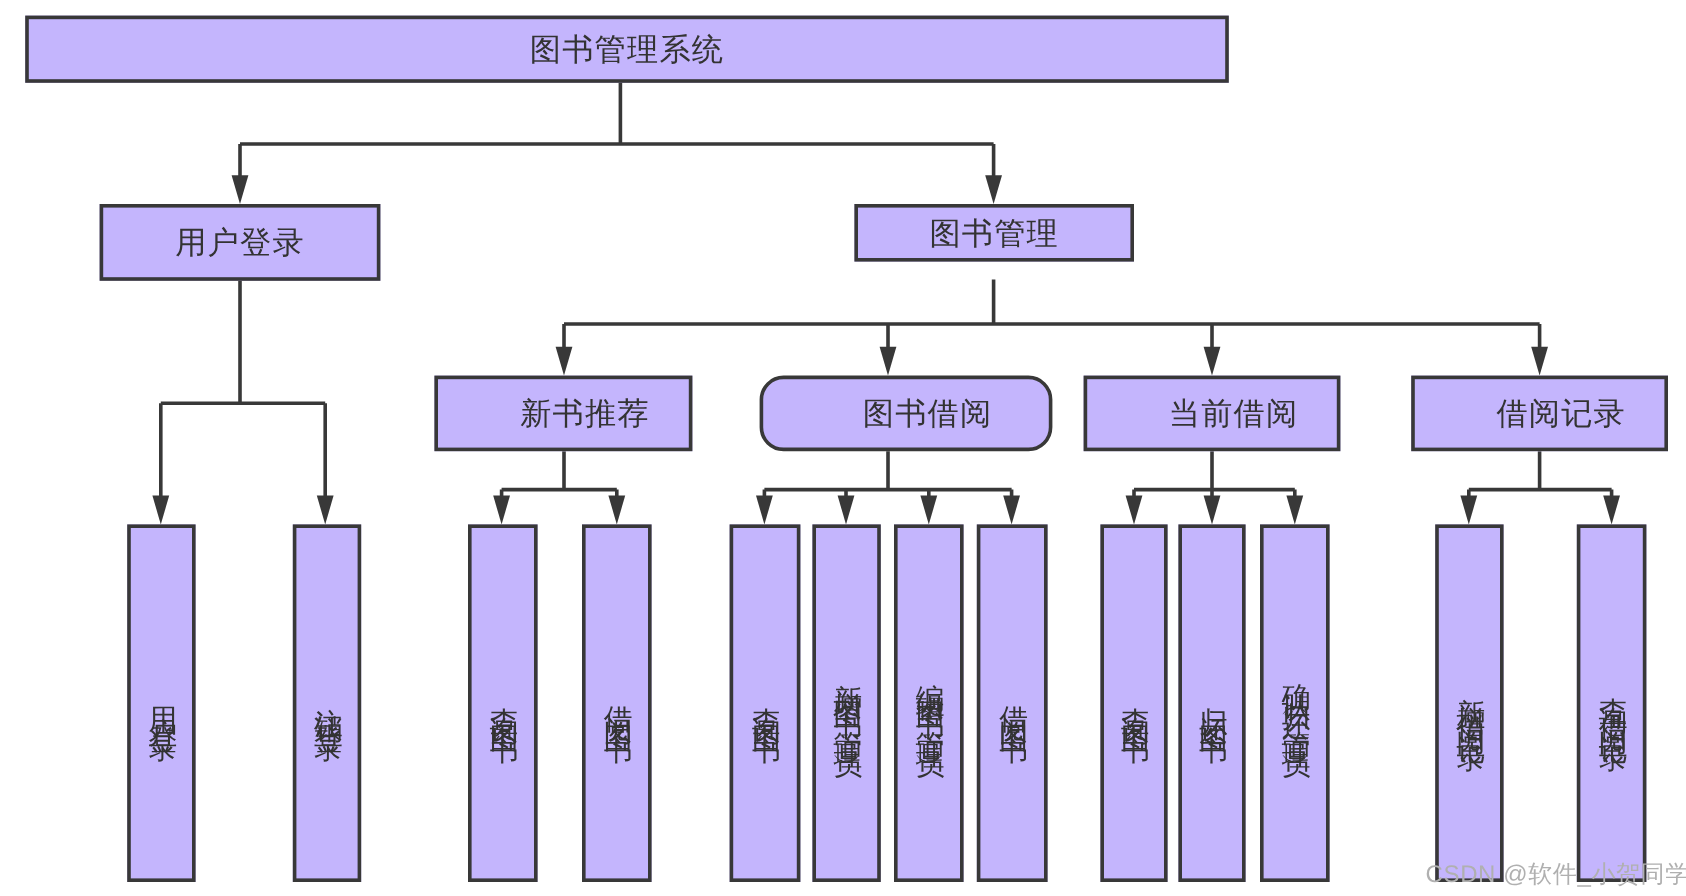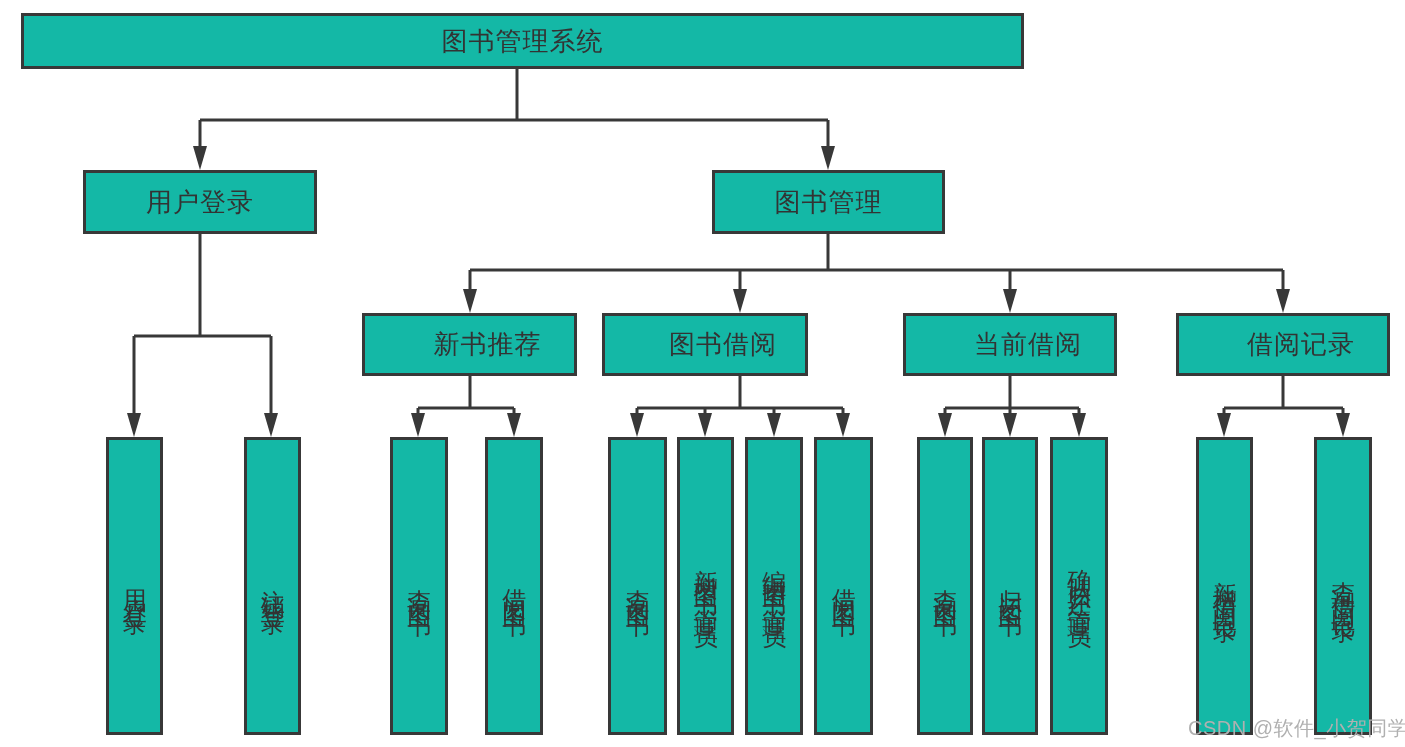--- a/index.html
+++ b/index.html
@@ -5,30 +5,30 @@
   html,body { margin:0; padding:0; background:#fff; }
   .canvas {
     position:relative; width:1405px; height:747px; background:#fff;
     font-family:"Liberation Sans","DejaVu Sans",sans-serif; color:#333;
     overflow:hidden;
   }
   .connectors { position:absolute; left:0; top:0; width:1405px; height:747px; }
   .connectors path { stroke:#383838; stroke-width:3; fill:none; }
   .connectors polygon { fill:#383838; stroke:none; }
   .box {
-    position:absolute; box-sizing:border-box; background:#14b8a6;
+    position:absolute; box-sizing:border-box; background:#c4b5fd;
     border:3px solid #383838; display:flex; align-items:center; justify-content:center;
   }
   .hlabel { font-size:26px; letter-spacing:1px; white-space:nowrap; }
   .root-box  { left:21px;  top:13px;  width:1003px; height:56px; }
   .b-user    { left:83px;  top:170px; width:234px;  height:64px; }
-  .b-book    { left:712px; top:170px; width:233px;  height:64px; }
+  .b-book    { left:712px; top:170px; width:233px;  height:48px; }
   .m-box     { top:313px; height:63px;padding-left:36px; }
   .m0 { left:362px;  width:215px; }
-  .m1 { left:602px;  width:206px; }
+  .m1 { left:633px;  width:244px;border-radius:20px; }
   .m2 { left:903px;  width:214px; }
   .m3 { left:1176px; width:214px; }
   .leaf { top:437px; height:298px; border-width:3px; }
   .leaf span {
     writing-mode:vertical-rl; text-orientation:mixed;
     font-size:24px; letter-spacing:8px; line-height:1.1; white-space:nowrap;
   }
   .lf1  { left:106px;  width:57px; }
   .lf2  { left:244px;  width:57px; }
   .lf3  { left:390px;  width:58px; }

